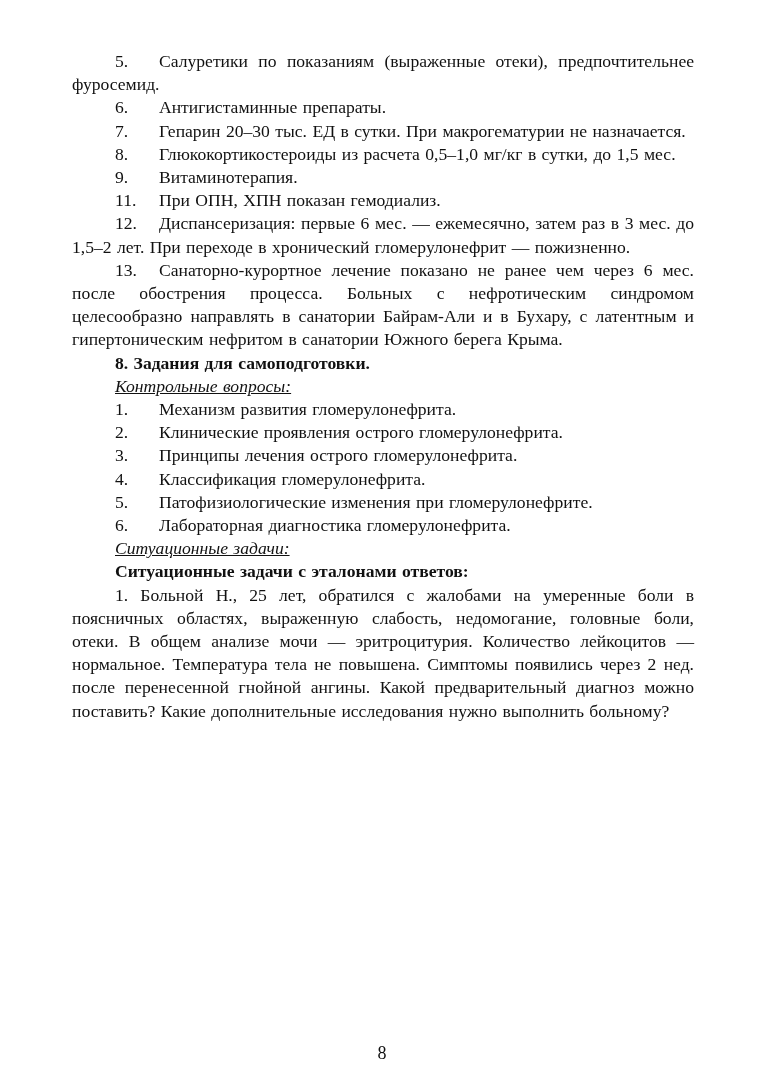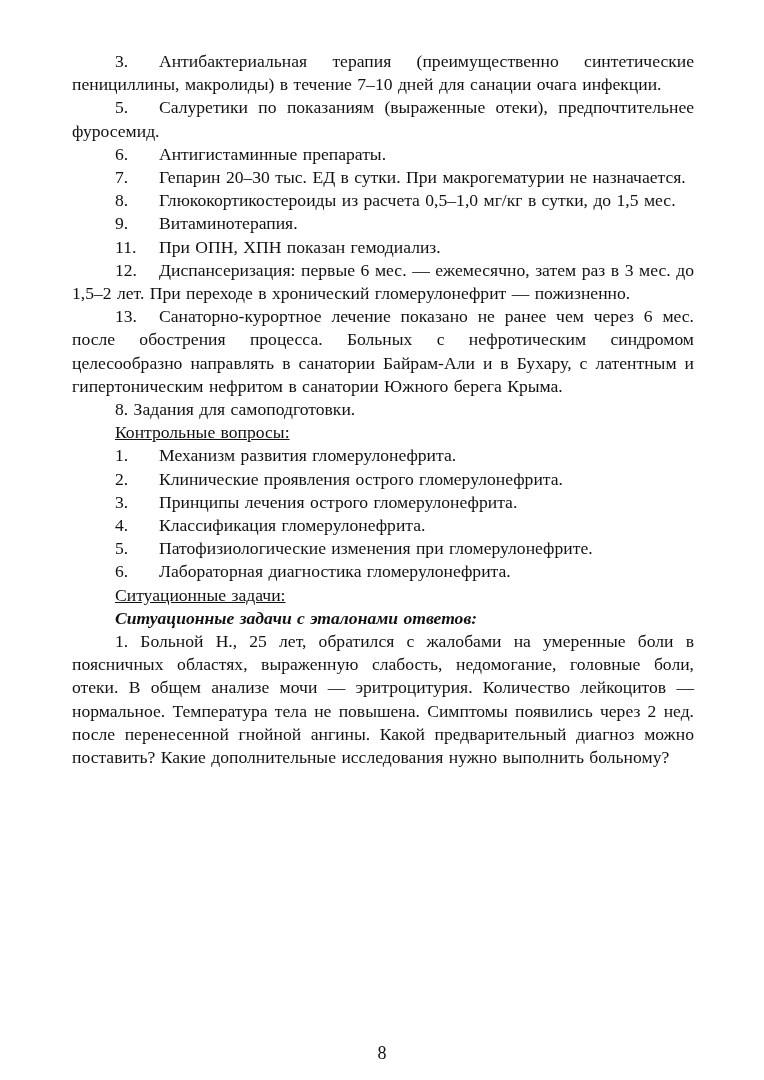--- a/index.html
+++ b/index.html
@@ -23,39 +23,38 @@
     line-height: 23.2px;
     text-align: justify;
     text-indent: 43px;
     word-spacing: 1px;
   }
   .num {
     display: inline-block;
     width: 44px;
     text-indent: 0;
   }
-  .bold { font-weight: normal; }
-  .underlined { text-decoration: underline; }
-  .bold-italic { font-weight: bold; font-style: italic; }
+  .bold { font-weight: bold; }
+  .underlined { text-decoration: underline; font-style: italic; }
+  .bold-italic { font-weight: bold; }
   .page-number {
     position: absolute;
     left: 0;
     right: 0;
     bottom: 16px;
     text-align: center;
     font-size: 18px;
     line-height: 22px;
   }
 </style>
 </head>
 <body>
 
 <div class="page">
 
-  <p class="para"><span class="num">3.</span><span>Антибактериальная терапия (преимущественно синтетические пенициллины, макролиды) в течение 7–10 дней для санации очага инфекции.</span></p>
 
 
   <p class="para"><span class="num">5.</span><span>Салуретики по показаниям (выраженные отеки), предпочтительнее фуросемид.</span></p>
 
   <p class="para"><span class="num">6.</span><span>Антигистаминные препараты.</span></p>
 
   <p class="para"><span class="num">7.</span><span>Гепарин 20–30 тыс. ЕД в сутки. При макрогематурии не назначается.</span></p>
 
   <p class="para"><span class="num">8.</span><span>Глюкокортикостероиды из расчета 0,5–1,0 мг/кг в сутки, до 1,5 мес.</span></p>
 

